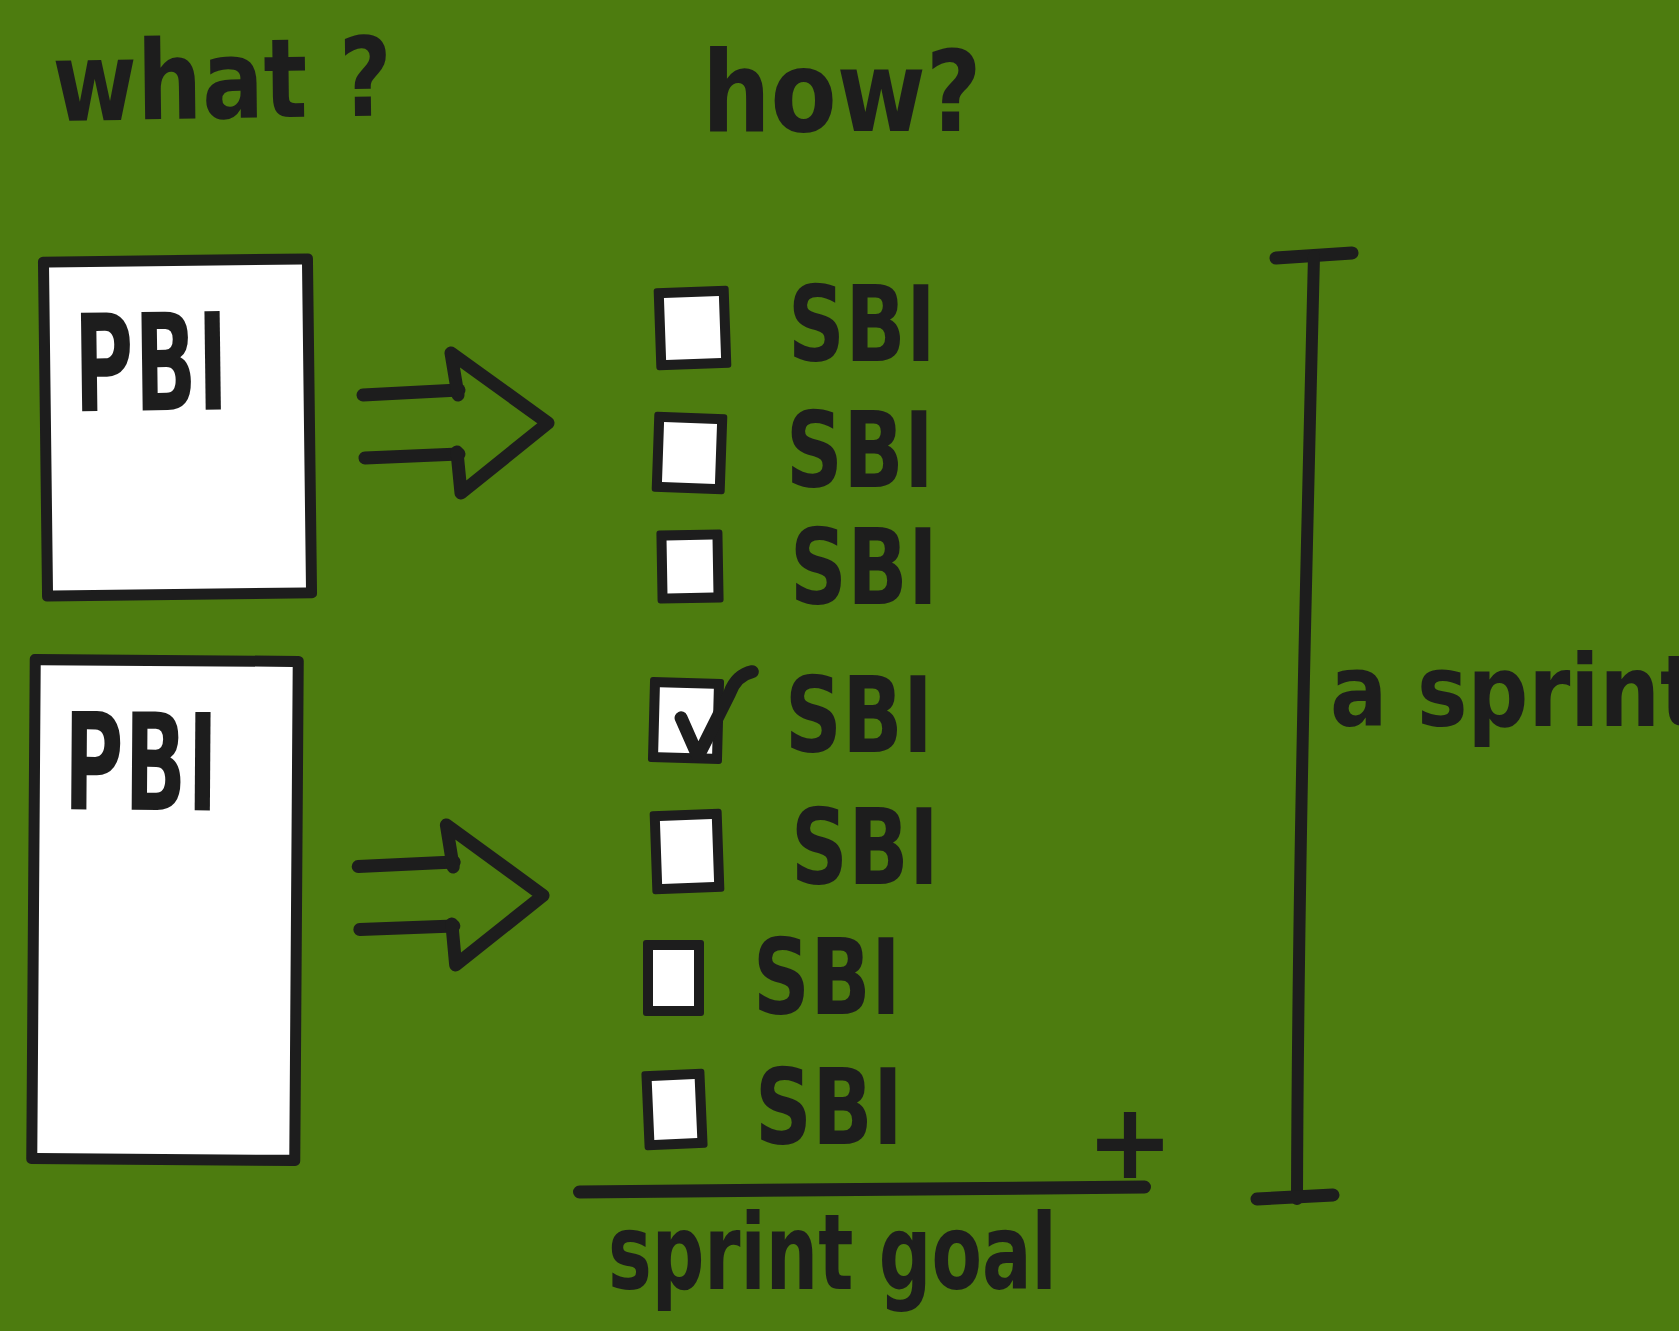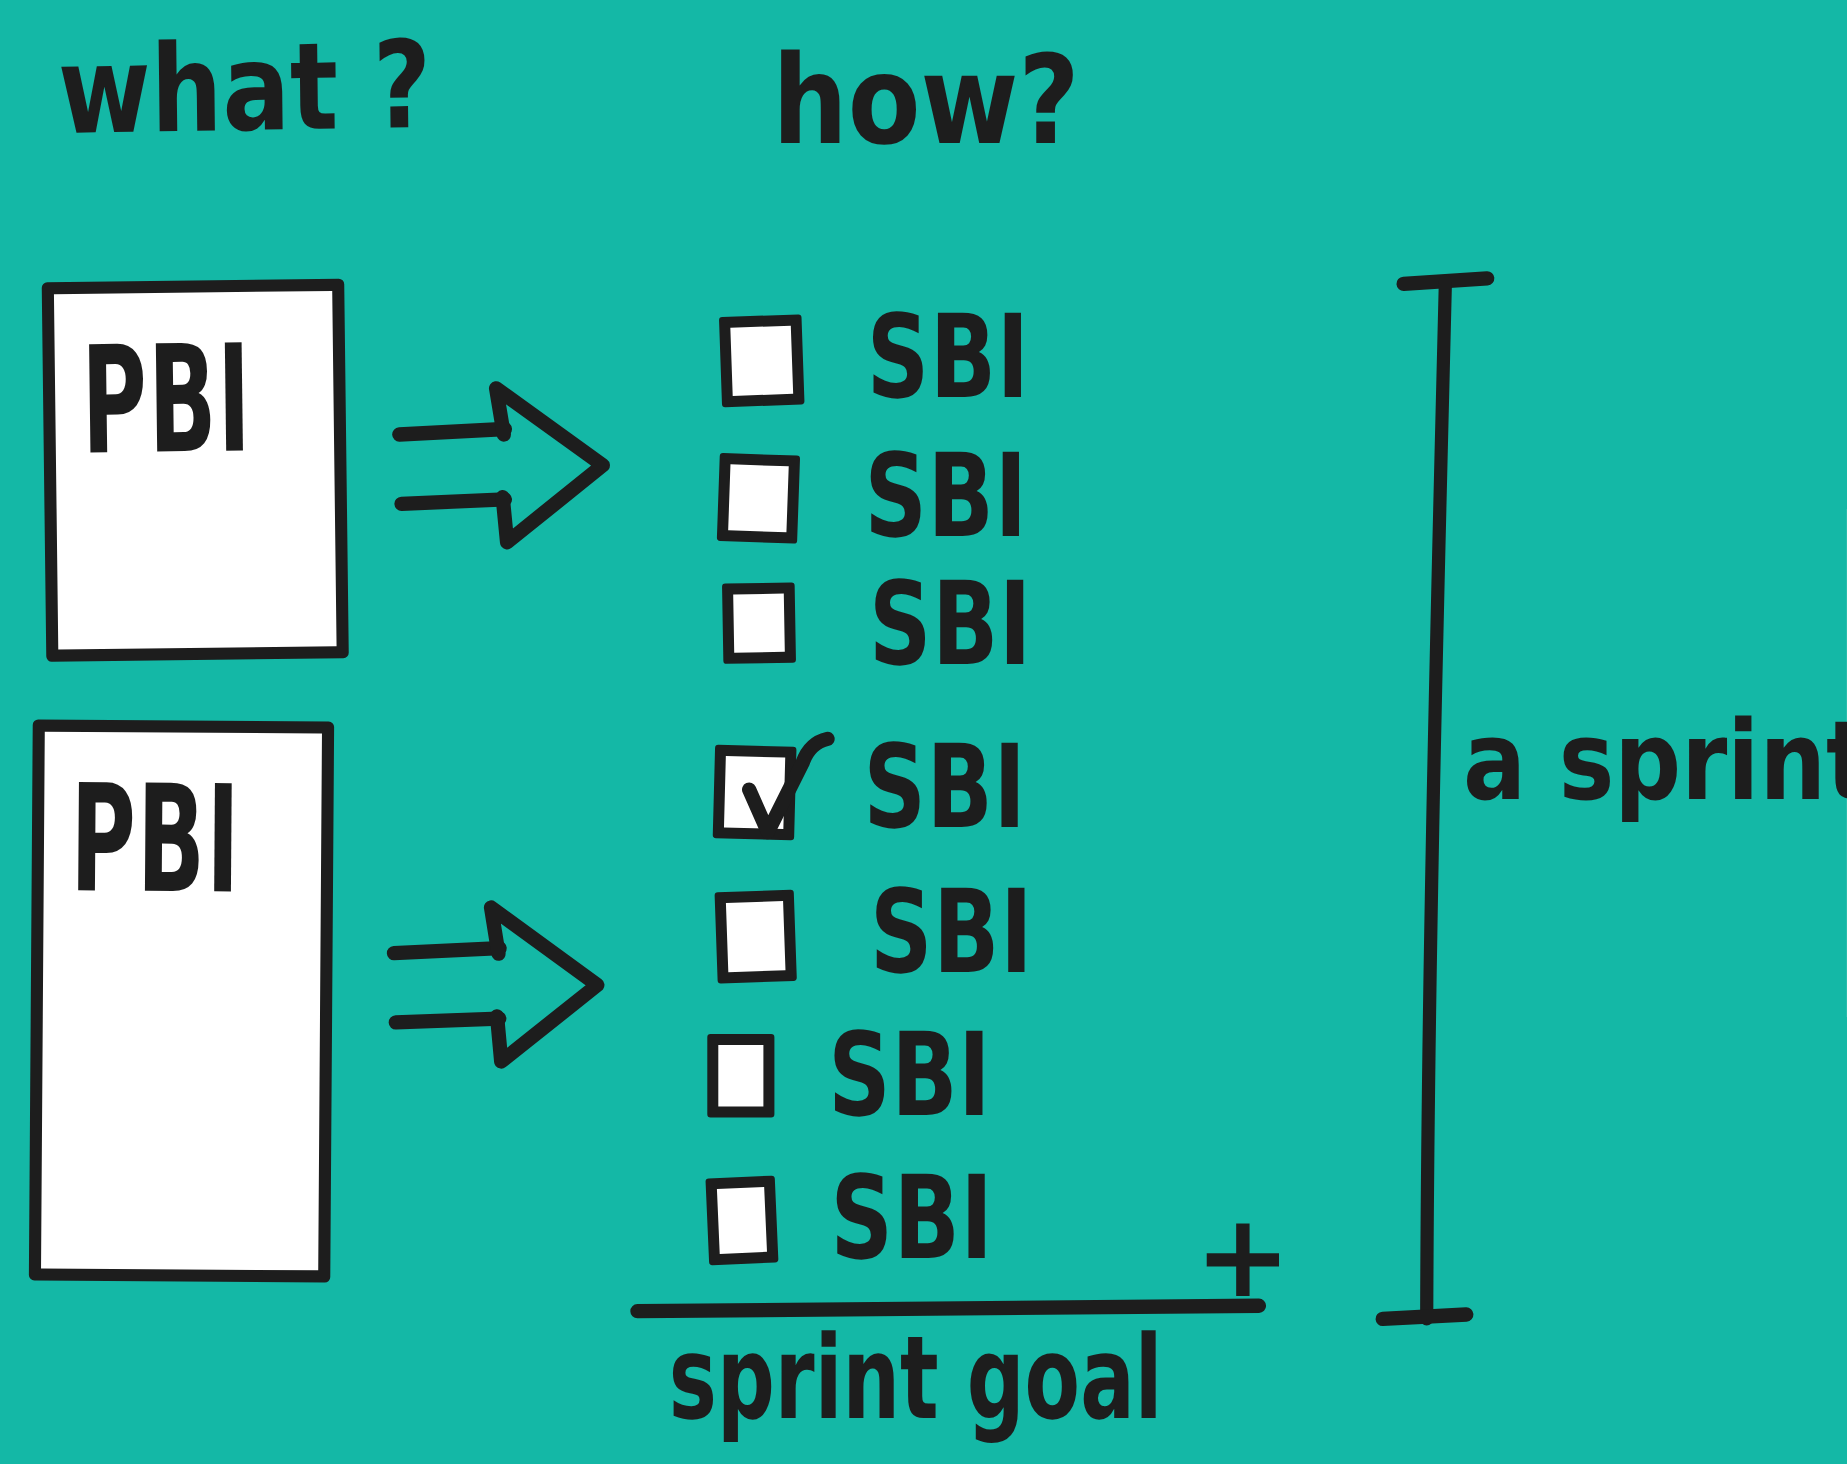--- a/index.html
+++ b/index.html
@@ -1,17 +1,17 @@
 <!DOCTYPE html>
 <html><head>
 <meta charset="utf-8">
 <style>
   html,body{margin:0;padding:0;background:#e8e8e8;}
   .canvas{
-    position:relative;width:1679px;height:1331px;background:#14b8a6;
+    position:relative;width:1679px;height:1331px;background:#4d7c0f;
     font-family:"DejaVu Sans",sans-serif;color:#1d1d1d;overflow:hidden;
   }
   .hdr{position:absolute;font-weight:bold;white-space:nowrap;line-height:1;transform-origin:left top;}
   .hdr.what{left:52px;top:28px;font-size:110px;transform:scaleX(.83) rotate(-0.8deg);}
   .hdr.how{left:702px;top:36px;font-size:112px;transform:scaleX(.86);}
 
   .pbi-card{position:absolute;border:11px solid #1d1d1d;border-radius:5px;background:#fff;box-sizing:border-box;}
   .pbi-card.c1{left:40px;top:255px;width:275px;height:345px;transform:rotate(-0.7deg);}
   .pbi-card.c2{left:28px;top:655px;width:274px;height:510px;transform:rotate(0.4deg);}
   .pbi-label{position:absolute;left:24px;top:30px;font-size:135px;font-weight:bold;line-height:1;

